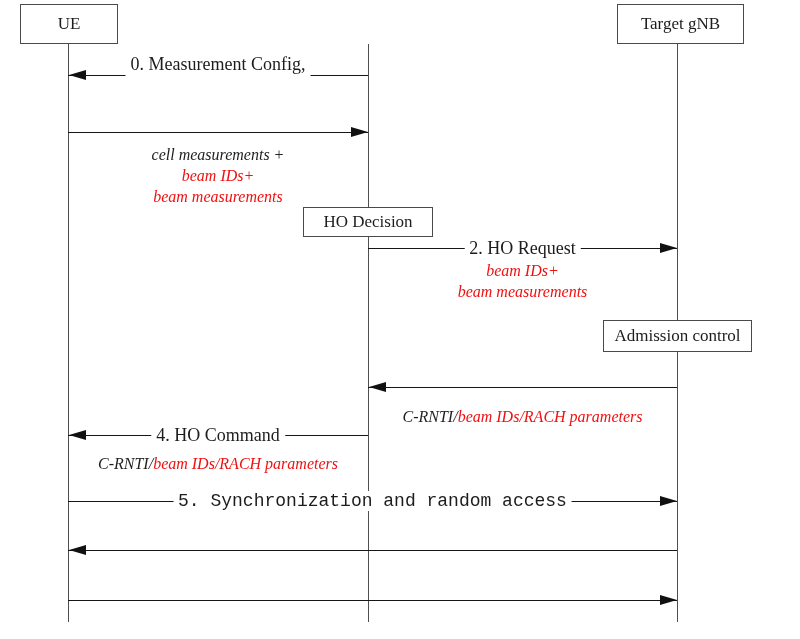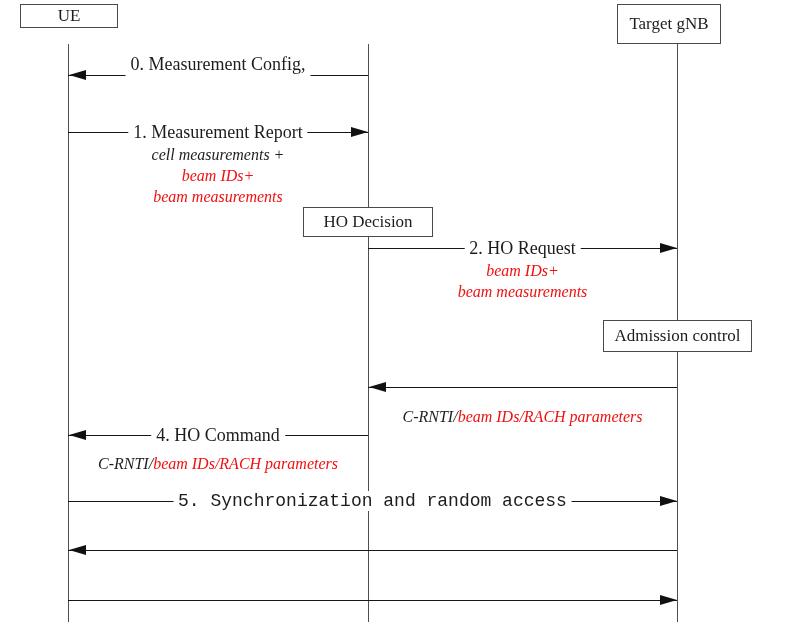--- a/index.html
+++ b/index.html
@@ -86,34 +86,33 @@
     font-size: 17px;
     color: #1c1c1c;
     z-index: 5;
   }
 </style>
 </head>
 <body>
 
 <div id="canvas">
     <div class="lifeline" style="left: 68px; top: 44px; height: 578px;"></div>
-    <div class="actor-box" style="left: 20px; top: 4px; width: 98px; height: 24px; justify-content: center;">
+    <div class="actor-box" style="left: 20px; top: 4px; width: 98px; height: 40px; justify-content: center;">
       <div>UE</div>
     </div>
     <div class="lifeline" style="left: 368px; top: 44px; height: 578px;"></div>
     <div class="lifeline" style="left: 677px; top: 44px; height: 578px;"></div>
-    <div class="actor-box" style="left: 617px; top: 4px; width: 104px; height: 40px;">
+    <div class="actor-box" style="left: 617px; top: 4px; width: 127px; height: 40px;">
       <div>Target gNB</div>
     </div>
     <div class="msg-line" style="left: 68px; top: 75px; width: 300px;"></div>
     <div class="arrow-head left" style="top: 70.2px; left: 69px;"></div>
     <div class="msg-label above" style="left: 218px; top: 78px;">0. Measurement Config,</div>
     <div class="msg-line" style="left: 68px; top: 132px; width: 300px;"></div>
     <div class="arrow-head right" style="top: 127.2px; left: 351px;"></div>
-    <div class="msg-label" style="left: 218px; top: 132px;">1. Measurement Report</div>
     <div class="msg-notes" style="left: 218px; top: 144px;">
       <div><span style="color: rgb(31, 31, 31);">cell measurements +</span></div>
       <div><span style="color: rgb(240, 16, 16);">beam IDs+</span></div>
       <div><span style="color: rgb(240, 16, 16);">beam measurements</span></div>
     </div>
     <div class="msg-line" style="left: 368px; top: 248px; width: 309px;"></div>
     <div class="arrow-head right" style="top: 243.2px; left: 660px;"></div>
     <div class="msg-label" style="left: 522.5px; top: 248px;">2. HO Request</div>
     <div class="msg-notes" style="left: 522.5px; top: 260px;">
       <div><span style="color: rgb(240, 16, 16);">beam IDs+</span></div>

